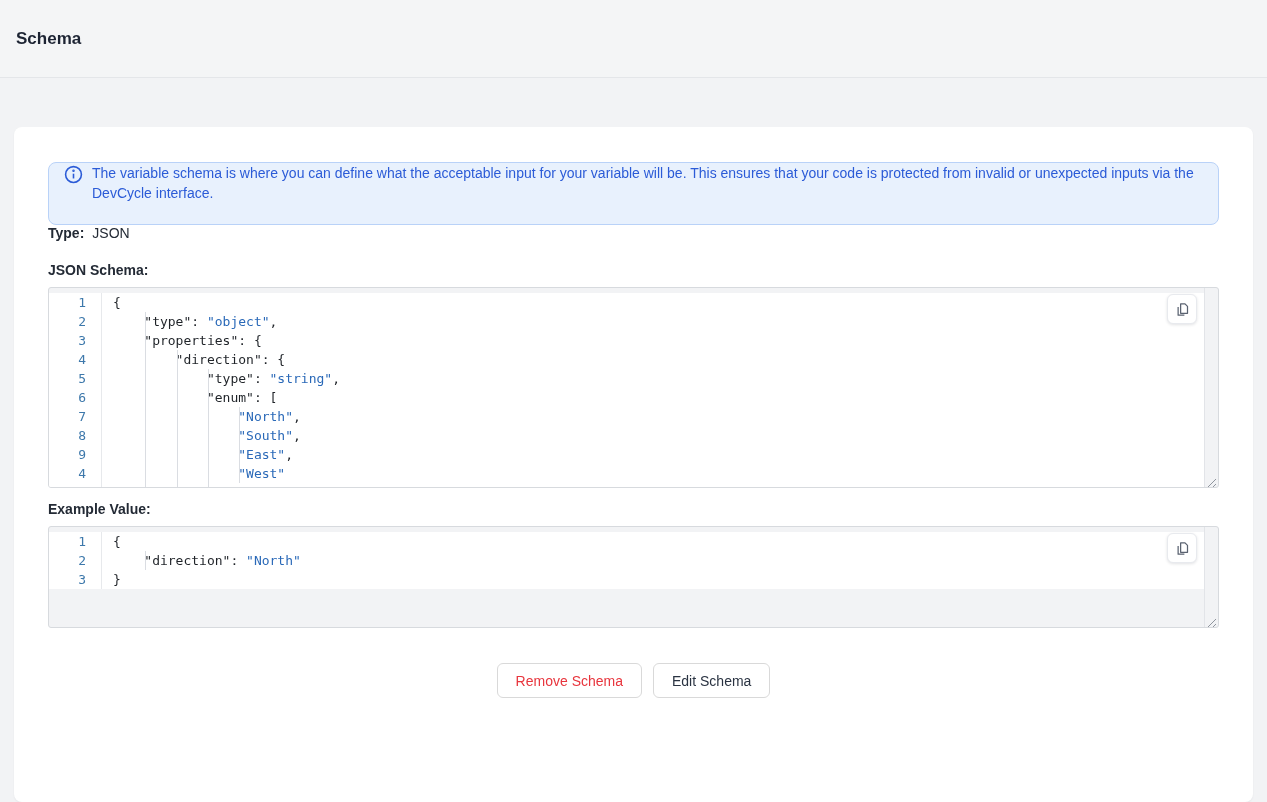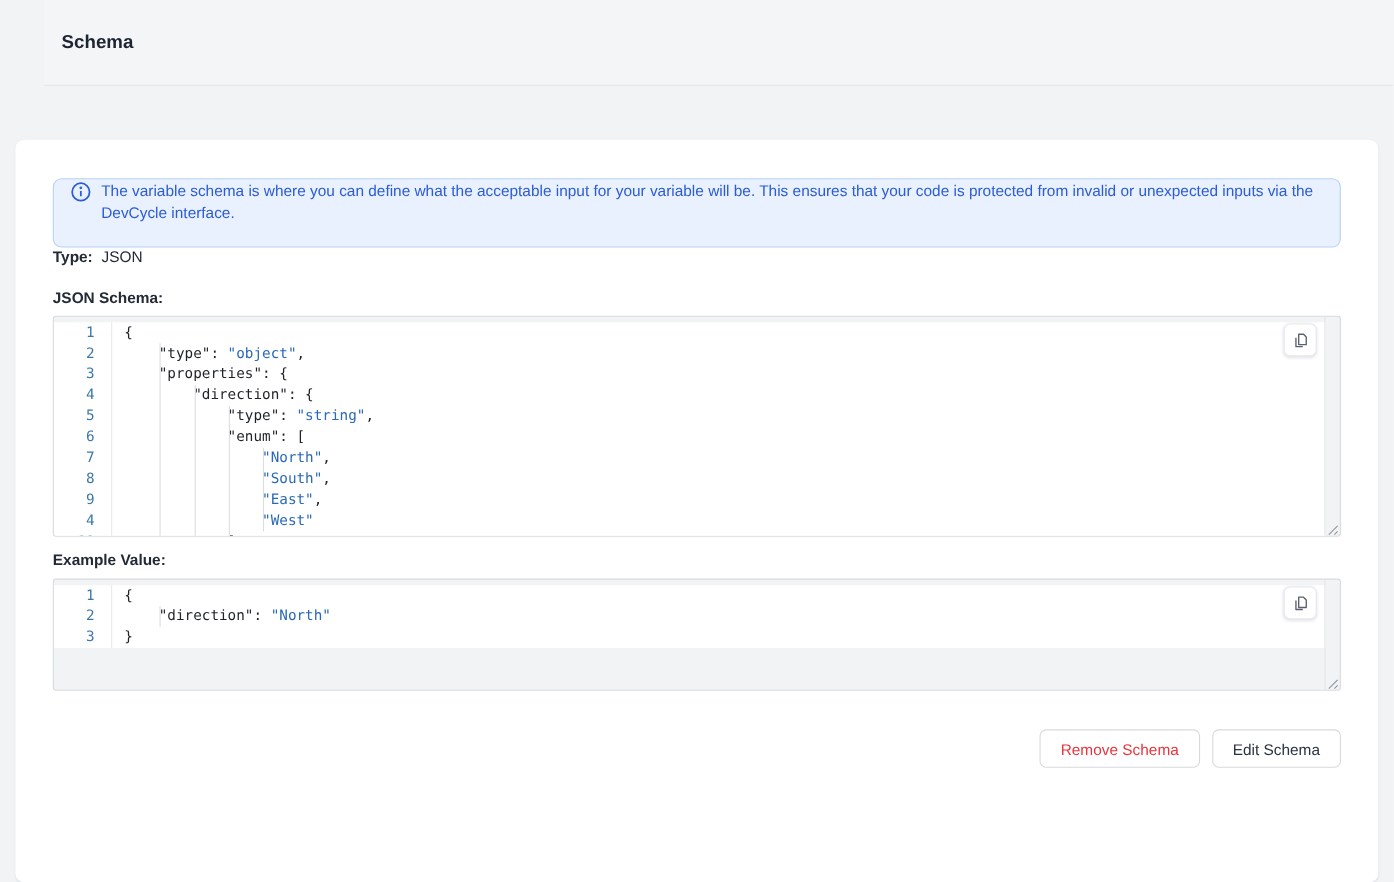--- a/index.html
+++ b/index.html
@@ -6,21 +6,21 @@
     --banner-bg:#e8f1fd; --banner-border:#b9d2f8; --banner-text:#2b5bd7;
     --code-string:#2a69b8; --code-plain:#1f2328; --gutter-num:#3d78ab;
     --danger-text:#e8353d; --button-text:#2a3342; --title-color:#1d2433;
   }
   *{box-sizing:border-box;margin:0;padding:0;}
   html,body{width:1267px;height:802px;overflow:hidden;}
   body{background:#f2f3f5;font-family:"Liberation Sans",sans-serif;color:#232a35;}
 
   
   .page-header{height:78px;background:#f4f5f6;border-bottom:1px solid #e4e6e9;
-    display:flex;align-items:center;padding:0 16px;margin-left:40px;}
+    display:flex;align-items:center;padding:0 16px;}
   .page-title{font-size:17px;font-weight:700;color:var(--title-color);}
 
   
   .card{margin:49px 14px 0 14px;height:675px;background:#fff;border-radius:8px;
     box-shadow:0 1px 2px rgba(16,24,40,.05);padding:35px 34px 33px 34px;}
 
   
   .banner{display:flex;align-items:flex-start;gap:9px;background:var(--banner-bg);
     border:1px solid var(--banner-border);border-radius:8px;padding:0 15px;min-height:63px;}
   .banner .icon-wrap{flex:0 0 auto;margin-top:2px;display:flex;}
@@ -49,21 +49,21 @@
   .code-line{white-space:pre;height:19px;}
   .tok-s{color:var(--code-string);}
   .tok-p{color:var(--code-plain);}
   .guide{position:absolute;width:1px;background:#dadde2;}
   .copy-btn{position:absolute;top:6px;right:21px;width:30px;height:30px;background:#fff;
     border:1px solid #e8eaee;border-radius:6px;display:flex;align-items:center;justify-content:center;
     box-shadow:0 1px 3px rgba(16,24,40,.12);cursor:pointer;z-index:3;}
   .resize-handle{position:absolute;right:1px;bottom:1px;width:12px;height:12px;z-index:3;cursor:nwse-resize;}
 
   
-  .footer-buttons{display:flex;justify-content:flex-end;gap:11px;margin-top:35px;}
+  .footer-buttons{display:flex;justify-content:center;gap:11px;margin-top:35px;}
   .btn{height:35px;padding:0 18px;background:#fff;border:1px solid #d9d9d9;border-radius:6px;
     font-size:14px;font-family:"Liberation Sans",sans-serif;cursor:pointer;}
   .btn-danger{color:var(--danger-text);font-weight:500;}
   .btn-default{color:var(--button-text);font-weight:500;}
 </style>
 </head>
 <body>
 
 <header class="page-header">
   <h1 class="page-title">Schema</h1>

